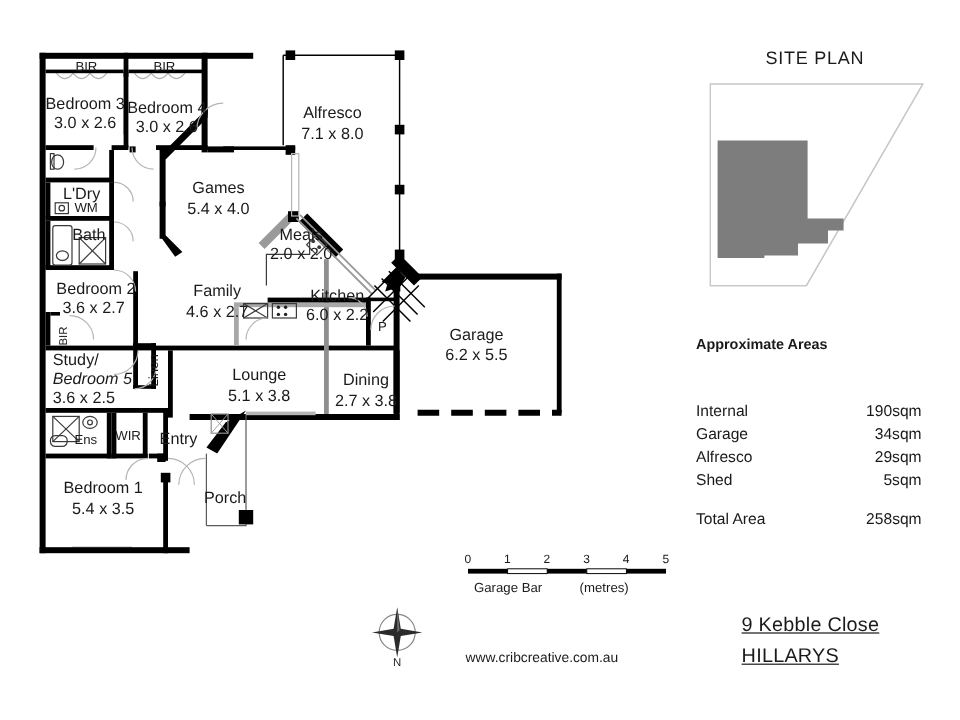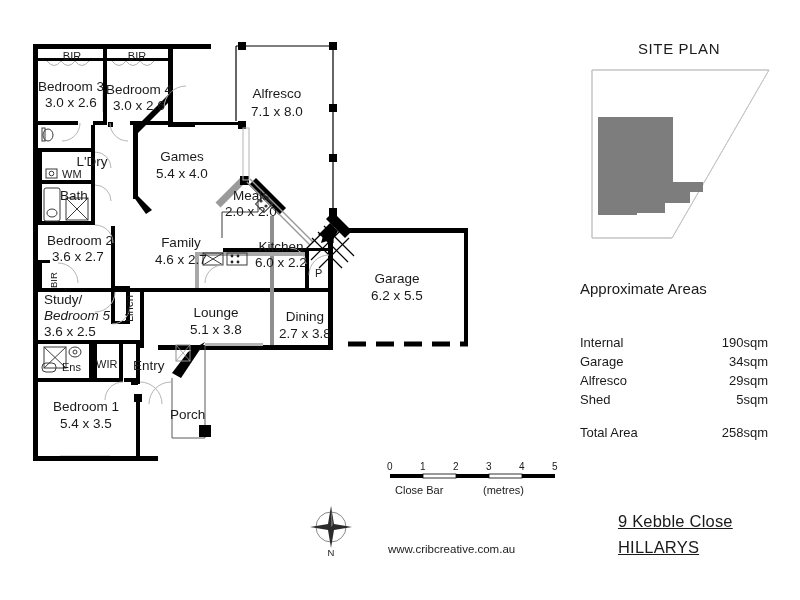--- a/index.html
+++ b/index.html
@@ -42,21 +42,21 @@
   .tiny-label { font-size: 9.5px; }
   .vert {
     transform-origin: 0 0;
     transform: rotate(-90deg);
   }
   .center { text-align: center; }
   .site-title {
     font-size: 15px;
     letter-spacing: 0.6px;
   }
-  .areas-head { font-size: 15px; }
+  .areas-head { font-size: 12px; font-weight: bold; }
   .areas-row-label { font-size: 13px; }
   .areas-row-val { font-size: 13px; text-align: right; width: 78px; }
   .addr { font-size: 16.5px; letter-spacing: 0.2px; text-decoration: underline; }
   .note { font-size: 11.5px; }
   .scale-num { font-size: 10px; }
   .scale-cap { font-size: 11px; }
   #areas-table { position: absolute; left: 580px; top: 335px; }
   #areas-table .arow { display: flex; height: 19px; align-items: flex-start; }
   #areas-table .arow .al { width: 110px; }
 </style>
@@ -363,21 +363,21 @@
   <div class="txt room-name center" style="left:250px; top:240px; width:62px;">Kitchen</div>
   <div class="txt room-dim center" style="left:246px; top:256px; width:70px;">6.0 x 2.2</div>
   <div class="txt small-label" style="left:315px; top:267px;">P</div>
 
   <div class="txt room-name center" style="left:146px; top:236px; width:70px;">Family</div>
   <div class="txt room-dim center" style="left:146px; top:253px; width:70px;">4.6 x 2.7</div>
 
   <div class="txt room-name center" style="left:360px; top:272px; width:74px;">Garage</div>
   <div class="txt room-dim center" style="left:360px; top:289px; width:74px;">6.2 x 5.5</div>
 
-  <div class="txt room-name center" style="left:42px; top:155px; width:52px;padding-left:24px;">L'Dry</div>
+  <div class="txt room-name center" style="left:42px; top:155px; width:52px;">L'Dry</div>
   <div class="txt small-label" style="left:62px; top:168px;">WM</div>
   <div class="txt room-name center" style="left:50px; top:189px; width:48px;">Bath</div>
 
   <div class="txt room-name center" style="left:38px; top:234px; width:84px;">Bedroom 2</div>
   <div class="txt room-dim center" style="left:34px; top:250px; width:88px;">3.6 x 2.7</div>
   <div class="txt tiny-label vert" style="left:49px; top:288px;">BIR</div>
 
   <div class="txt room-name" style="left:44px; top:293px;">Study/</div>
   <div class="txt room-name" style="left:44px; top:309px;font-style:italic;">Bedroom 5</div>
   <div class="txt room-dim" style="left:44px; top:325px;">3.6 x 2.5</div>
@@ -424,21 +424,21 @@
       <div class="areas-row-val">258sqm</div>
     </div>
   </div>
 
   <div class="txt scale-num" style="left:387px; top:461px;">0</div>
   <div class="txt scale-num" style="left:420px; top:461px;">1</div>
   <div class="txt scale-num" style="left:453px; top:461px;">2</div>
   <div class="txt scale-num" style="left:486px; top:461px;">3</div>
   <div class="txt scale-num" style="left:519px; top:461px;">4</div>
   <div class="txt scale-num" style="left:552px; top:461px;">5</div>
-  <div class="txt scale-cap" style="left:395px; top:484px;">Close Bar</div>
+  <div class="txt scale-cap" style="left:395px; top:484px;">Garage Bar</div>
   <div class="txt scale-cap" style="left:483px; top:484px;">(metres)</div>
 
   <div class="txt tiny-label center" style="left:322px; top:548px; width:18px;">N</div>
 
   <div class="txt note" style="left:388px; top:543px;">www.cribcreative.com.au</div>
 
   <div class="txt addr" style="left:618px; top:512px;">9 Kebble Close</div>
   <div class="txt addr" style="left:618px; top:538px;">HILLARYS</div>
 
 </div>

